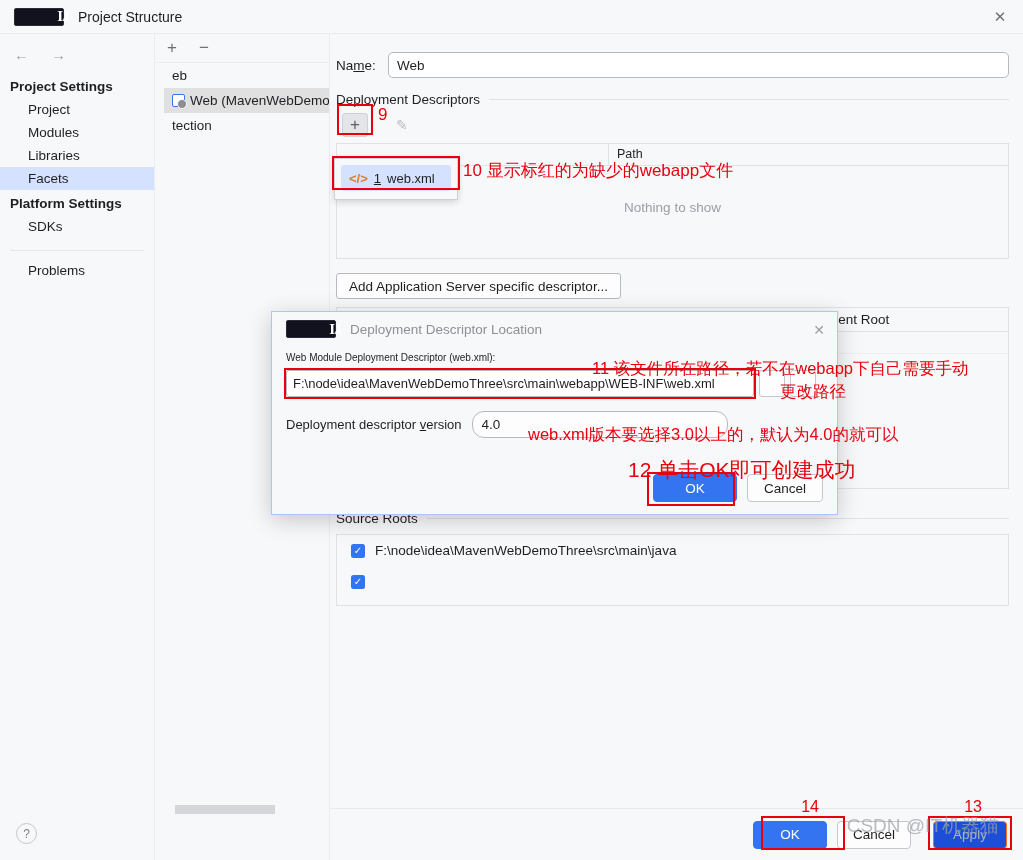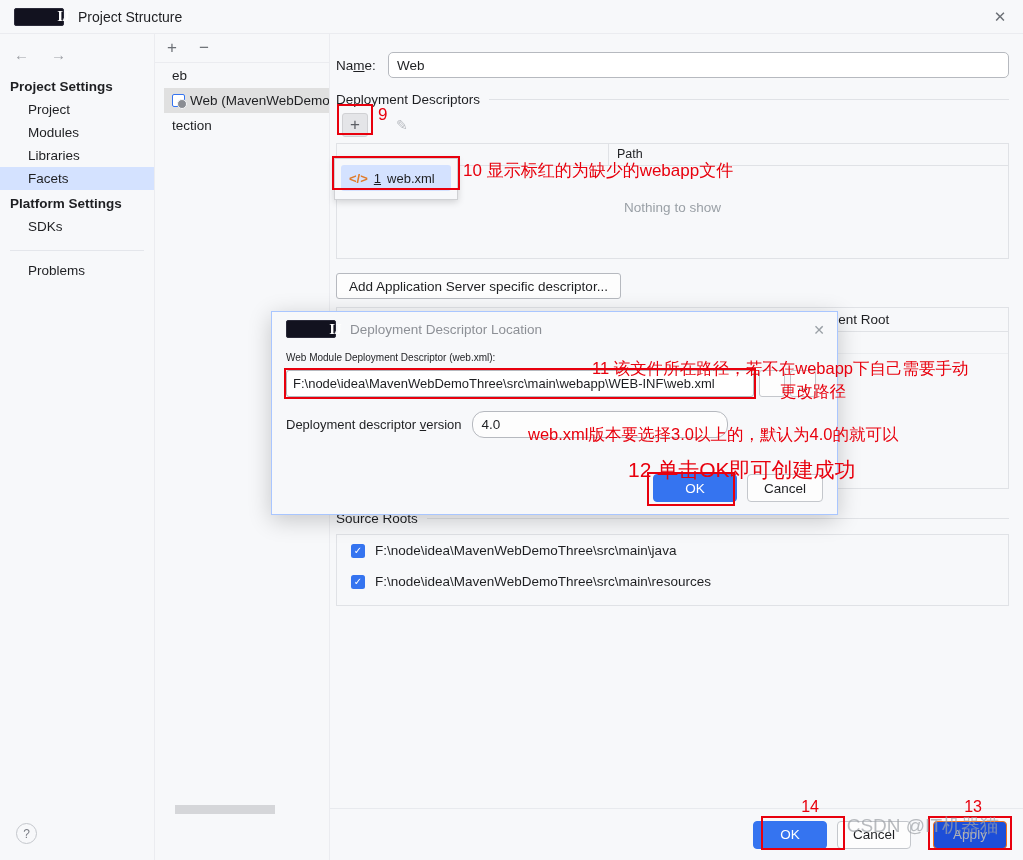--- a/index.html
+++ b/index.html
@@ -319,21 +319,20 @@
     <span class="line"></span>
   </div>
 
   <div id="src-table">
     <div class="src-row">
       <span class="cbx">✓</span>
       <span>F:\node\idea\MavenWebDemoThree\src\main\java</span>
     </div>
     <div class="src-row">
       <span class="cbx">✓</span>
-      <span>F:\node\idea\MavenWebDemoThree\src\main\resources</span>
     </div>
   </div>
 </div>
 
 <div id="dd-popup">
   <div id="dd-popup-item">
     <span class="code-icon">&lt;/&gt;</span>
     <span style="text-decoration:underline">1</span>
     <span>web.xml</span>
   </div>

